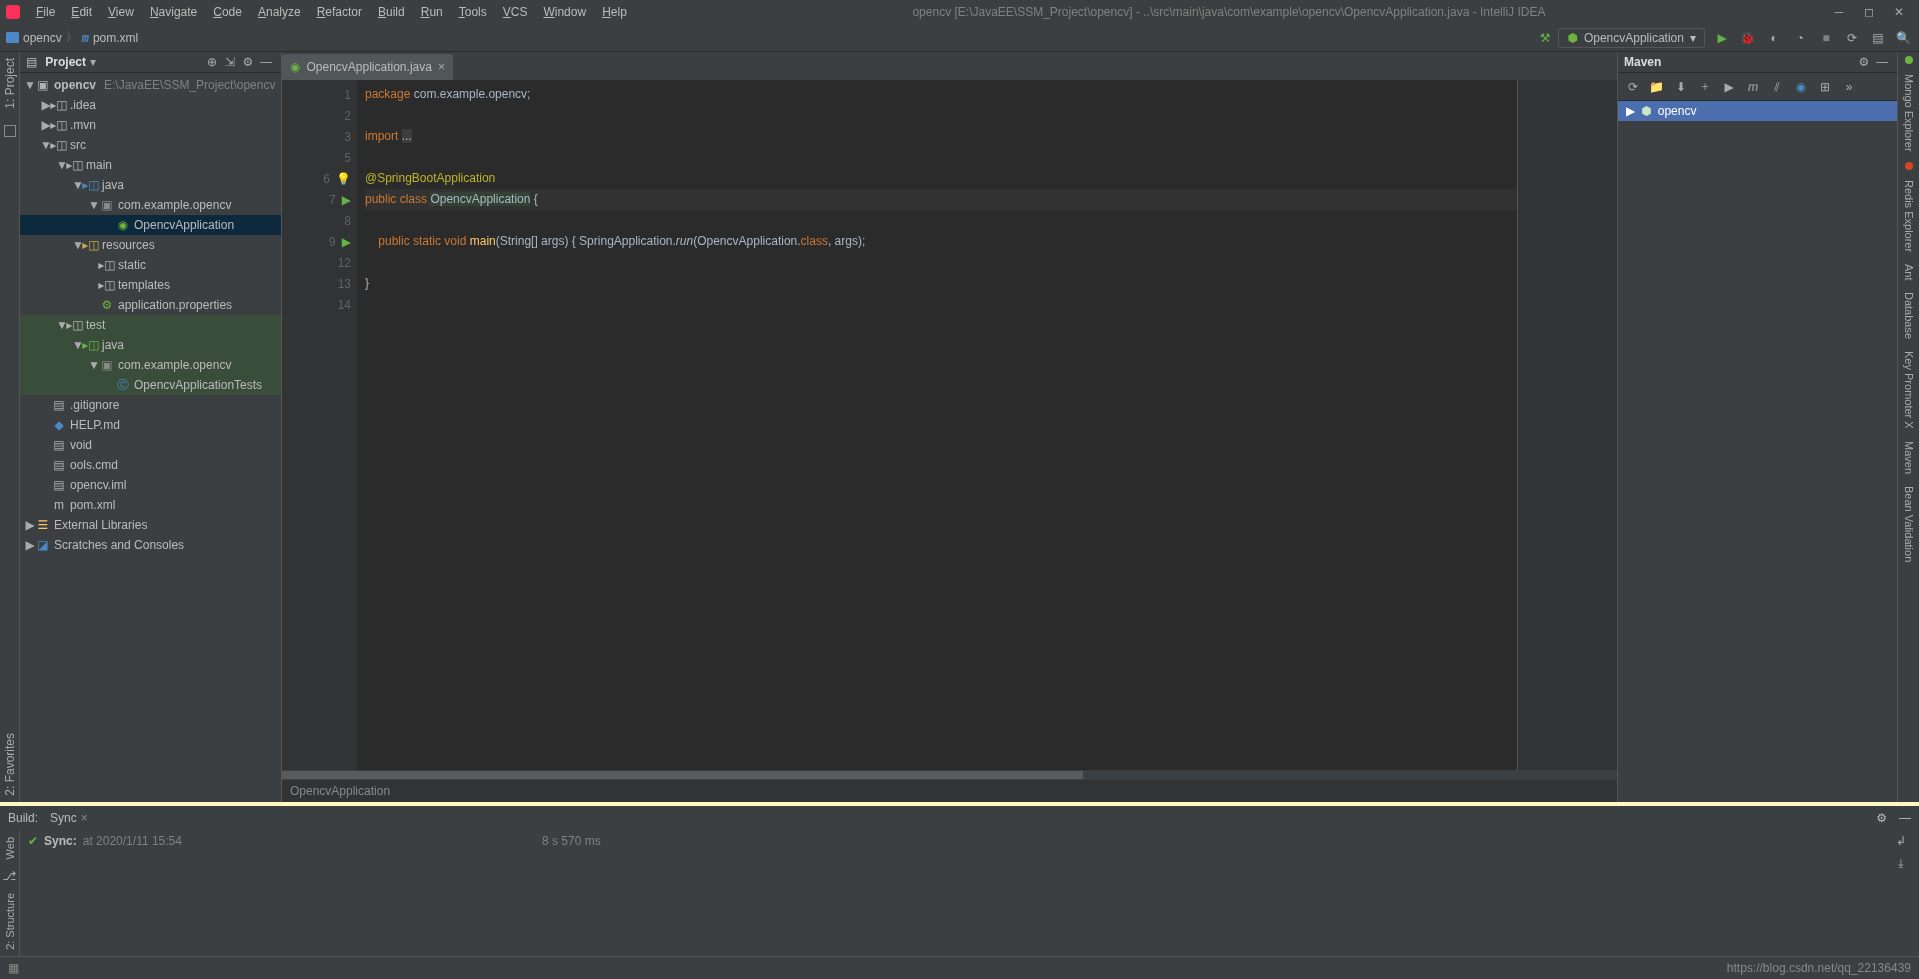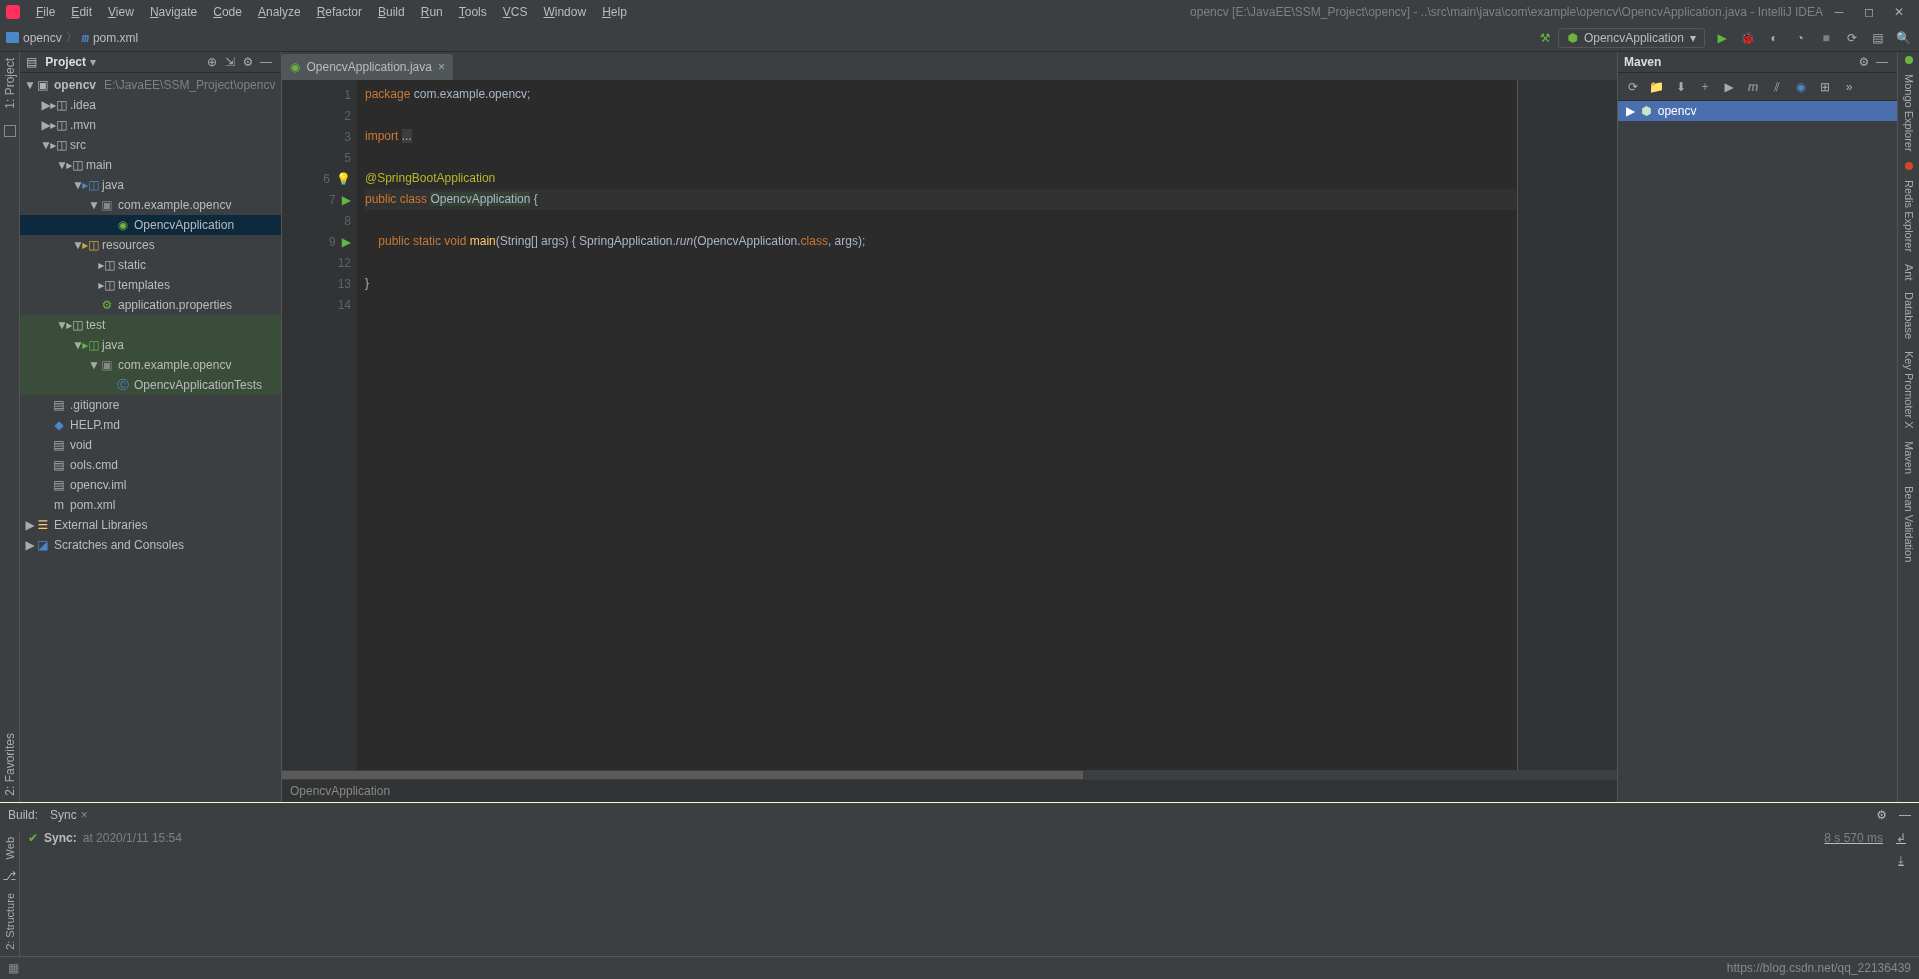--- a/index.html
+++ b/index.html
@@ -1,21 +1,21 @@
 <!DOCTYPE html>
 <html><head>
 <meta charset="utf-8">
 <style>
 * { margin: 0; padding: 0; box-sizing: border-box; font-family: "Segoe UI", sans-serif; font-size: 12px; user-select: none; }
 body { background: #2b2b2b; color: #bbbbbb; width: 1919px; height: 979px; overflow: hidden; display: flex; flex-direction: column; }
 .titlebar { height: 22px; background: #3c3f41; display: flex; align-items: center; padding: 12px 6px; }
 .titlebar .ij-logo { width: 14px; height: 14px; background: #fe315d; border-radius: 3px; margin-right: 8px; position: relative; }
 .titlebar .menu-item { padding: 2px 8px; color: #bbbbbb; cursor: pointer; }
 .titlebar .menu-item .u { text-decoration: underline; }
-.titlebar .title-text { flex: 1; text-align: right; color: #808080; }
+.titlebar .title-text { flex: 1; text-align: center; color: #808080; }
 .titlebar .win-btn { width: 28px; height: 20px; display: flex; align-items: center; justify-content: center; color: #aaa; margin-left: 2px; }
 .nav-bar { height: 28px; display: flex; align-items: center; background: #3c3f41; border-bottom: 1px solid #2b2b2b; padding: 0 6px; }
 .nav-bar .crumb { display: flex; align-items: center; gap: 4px; }
 .nav-bar .folder-icon { width: 13px; height: 11px; background: #4a88c7; border-radius: 1px; }
 .nav-bar .m-icon { color: #4a88c7; font-family: monospace; font-weight: bold; font-style: italic; }
 .nav-bar .sep { color: #808080; margin: 0 4px; }
 .nav-right { margin-left: auto; display: flex; align-items: center; gap: 8px; }
 .hammer-icon { color: #62b543; }
 .run-config { display: flex; align-items: center; gap: 6px; border: 1px solid #555; border-radius: 3px; padding: 2px 8px; }
 .run-config .sb-icon { color: #6db33f; }
@@ -64,31 +64,31 @@
 .minimap { width: 100px; background: #313335; border-left: 1px solid #555; }
 .scrollbar-h { height: 10px; background: #3c3f41; position: relative; }
 .scrollbar-h .thumb { position: absolute; height: 8px; background: #5a5a5a; top: 1px; left: 0; width: 60%; }
 .breadcrumb2 { height: 22px; display: flex; align-items: center; padding: 0 8px; color: #888; background: #313335; }
 .maven-panel { width: 280px; background: #3c3f41; border-left: 1px solid #555; display: flex; flex-direction: column; }
 .maven-toolbar { height: 28px; display: flex; align-items: center; gap: 6px; padding: 0 6px; border-bottom: 1px solid #2b2b2b; }
 .maven-toolbar .icon { color: #aaa; width: 18px; text-align: center; }
 .maven-tree { flex: 1; }
 .maven-row { display: flex; align-items: center; padding: 3px 8px; gap: 6px; }
 .maven-row.sel { background: #4b6eaf; color: #fff; }
-.build-panel { height: 154px; background: #3c3f41; border-top: 1px solid #fef9c3; display: flex; flex-direction: column; }
+.build-panel { height: 154px; background: #3c3f41; border-top: 4px solid #fef9c3; display: flex; flex-direction: column; }
 .build-header { display: flex; align-items: center; height: 24px; padding: 0 8px; gap: 12px; }
 .build-header .tab { display: flex; align-items: center; gap: 4px; }
 .build-header .close-x { color: #888; }
 .build-header .spacer { flex: 1; }
 .build-body { flex: 1; display: flex; }
 .build-left { width: 20px; display: flex; flex-direction: column; align-items: center; padding-top: 4px; gap: 8px; color: #aaa; }
 .build-tree { width: 514px; padding: 4px 8px; }
 .sync-row { display: flex; align-items: center; gap: 6px; }
 .check { color: #62b543; }
-.build-output { flex: 1; display: flex; justify-content: flex-end; padding: 4px 8px; text-decoration: underline; }
+.build-output { flex: 1; display: flex; justify-content: space-between; padding: 4px 8px; }
 .ms { color: #808080; }
 .statusbar { height: 23px; background: #3c3f41; border-top: 1px solid #555; display: flex; align-items: center; padding: 0 8px; color: #888; font-size: 11px; }
 .statusbar .spacer { flex: 1; }
 </style>
 </head>
 <body>
 
 <div class="titlebar">
   <div class="ij-logo"></div>
   <div id="menus" style="display: flex;">

